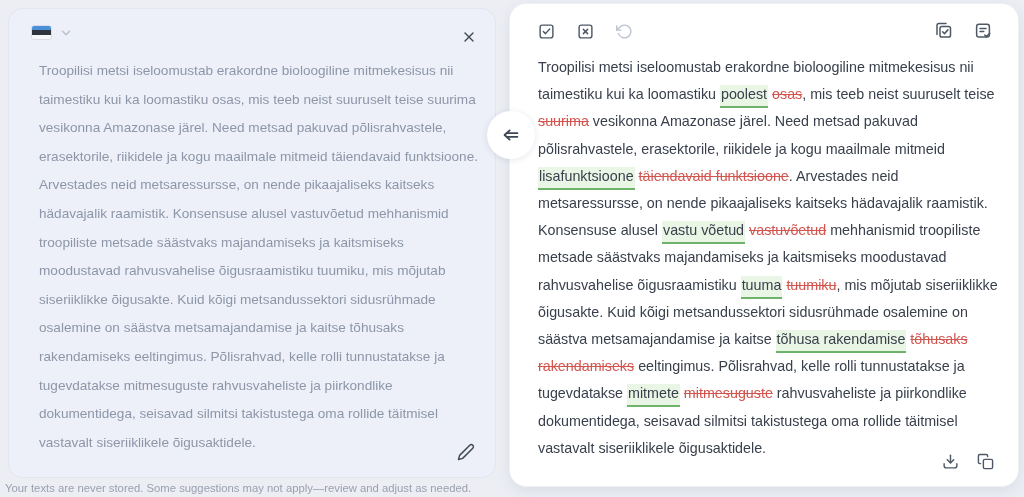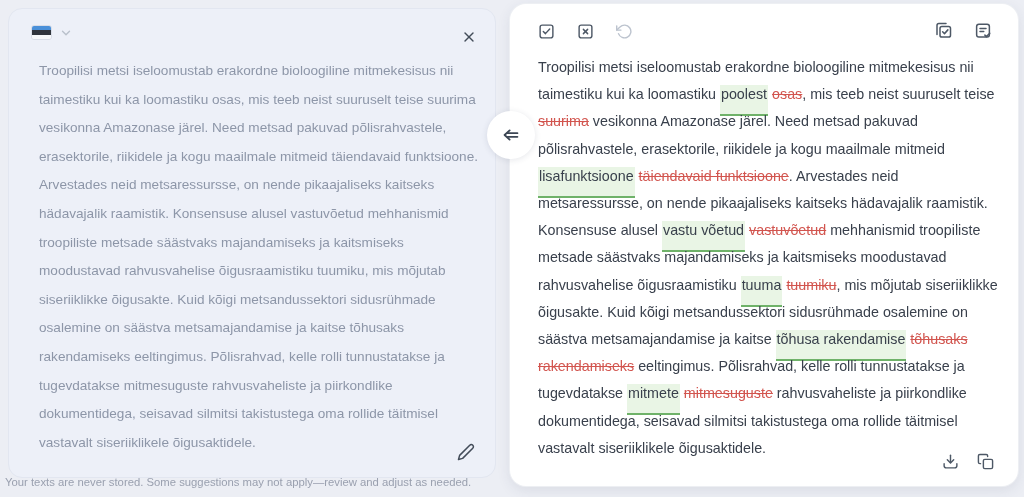--- a/index.html
+++ b/index.html
@@ -42,33 +42,33 @@
     position:absolute;left:510px;top:4px;width:508px;height:482px;
     background:#ffffff;border-radius:16px;
     box-shadow:0 0 0 1px #edeff3, 0 4px 14px rgba(45,55,85,.10);
   }
   .result-toolbar{position:absolute;left:28px;right:26px;top:18px;display:flex;align-items:center;gap:22px;}
   .toolbar-spacer{flex:1;}
   .result-text{
     position:absolute;left:28px;top:50px;width:466px;
     font-size:14.3px;line-height:27.2px;color:var(--res-text);
   }
-  .seg-ins{background:var(--ins-bg);border-bottom:2px solid var(--ins-underline);padding:1px 1px 12px 1px;cursor:pointer;}
+  .seg-ins{background:var(--ins-bg);border-bottom:2px solid var(--ins-underline);padding:1px 1px 4px 1px;cursor:pointer;}
   .seg-del{color:var(--del-color);text-decoration:line-through;text-decoration-thickness:1.4px;cursor:pointer;}
   .result-actions{position:absolute;right:24px;bottom:16px;display:flex;align-items:center;gap:18px;}
   
   .apply-left-btn{
     position:absolute;left:487px;top:111px;width:48px;height:48px;border-radius:50%;
     background:#ffffff;border:none;cursor:pointer;z-index:5;
     box-shadow:0 1px 6px rgba(40,50,80,.12);
     display:flex;align-items:center;justify-content:center;
   }
   
   .footer-note{
-    position:absolute;left:5px;bottom:9px;
+    position:absolute;left:5px;bottom:3px;
     font-size:11.3px;color:#9aa0af;margin-top:20px;
   }
   svg{display:block;}
 </style>
 </head>
 <body>
 
 <div class="source-panel">
   <div class="source-header">
     <span class="flag">

